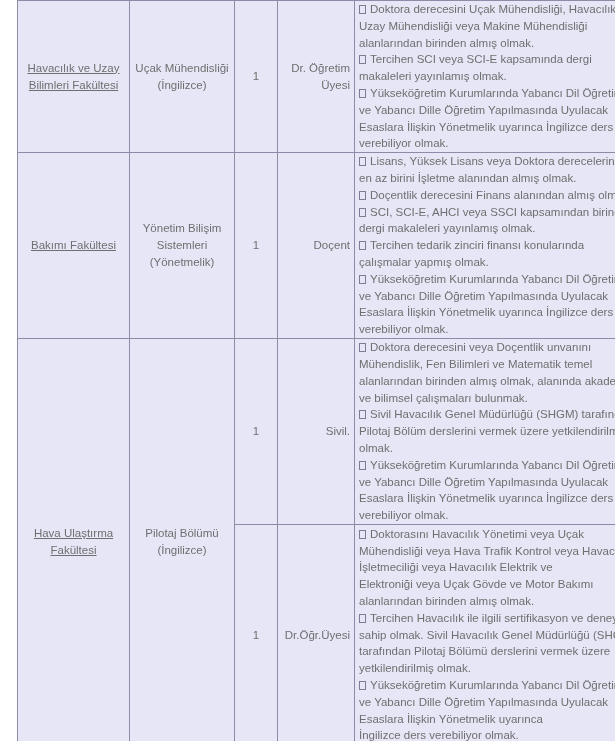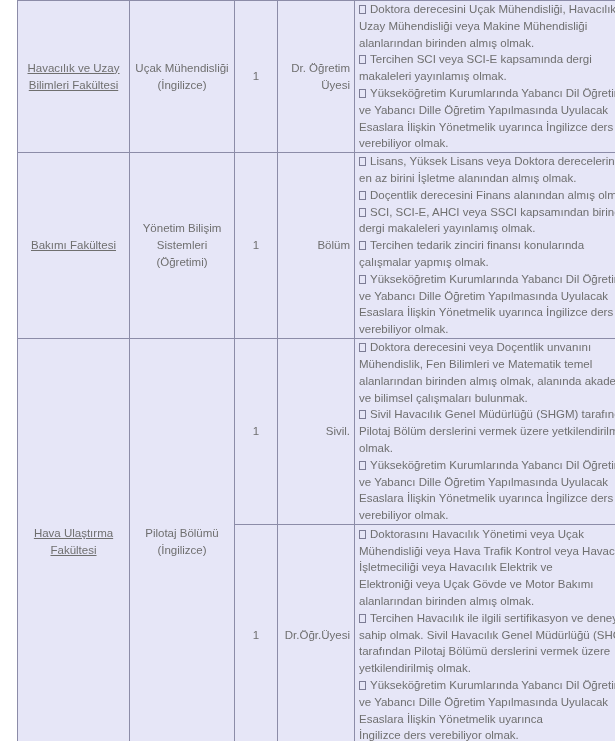--- a/index.html
+++ b/index.html
@@ -72,23 +72,23 @@
         <td class="col-title">Dr. Öğretim Üyesi</td>
         <td class="col-desc">
             <span class="crit"><span class="bx"></span>Doktora derecesini Uçak Mühendisliği, Havacılık ve Uzay Mühendisliği veya Makine Mühendisliği alanlarından birinden almış olmak.</span>
             <span class="crit"><span class="bx"></span>Tercihen SCI veya SCI-E kapsamında dergi makaleleri yayınlamış olmak.</span>
             <span class="crit"><span class="bx"></span>Yükseköğretim Kurumlarında Yabancı Dil Öğretimi ve Yabancı Dille Öğretim Yapılmasında Uyulacak Esaslara İlişkin Yönetmelik uyarınca İngilizce ders verebiliyor olmak.</span>
           </td>
       </tr>
 
       <tr style="height:186px;">
         <td class="col-faculty">Bakımı Fakültesi</td>
-        <td class="col-dept">Yönetim Bilişim Sistemleri (Öğretimi)</td>
+        <td class="col-dept">Yönetim Bilişim Sistemleri (Yönetmelik)</td>
         <td class="col-count">1</td>
-        <td class="col-title">Bölüm</td>
+        <td class="col-title">Doçent</td>
         <td class="col-desc">
             <span class="crit"><span class="bx"></span>Lisans, Yüksek Lisans veya Doktora derecelerinin en az birini İşletme alanından almış olmak.</span>
             <span class="crit"><span class="bx"></span>Doçentlik derecesini Finans alanından almış olmak.</span>
             <span class="crit"><span class="bx"></span>SCI, SCI-E, AHCI veya SSCI kapsamından birinde dergi makaleleri yayınlamış olmak.</span>
             <span class="crit"><span class="bx"></span>Tercihen tedarik zinciri finansı konularında çalışmalar yapmış olmak.</span>
             <span class="crit"><span class="bx"></span>Yükseköğretim Kurumlarında Yabancı Dil Öğretimi ve Yabancı Dille Öğretim Yapılmasında Uyulacak Esaslara İlişkin Yönetmelik uyarınca İngilizce ders verebiliyor olmak.</span>
           </td>
       </tr>
 
       <tr style="height:180px;">

